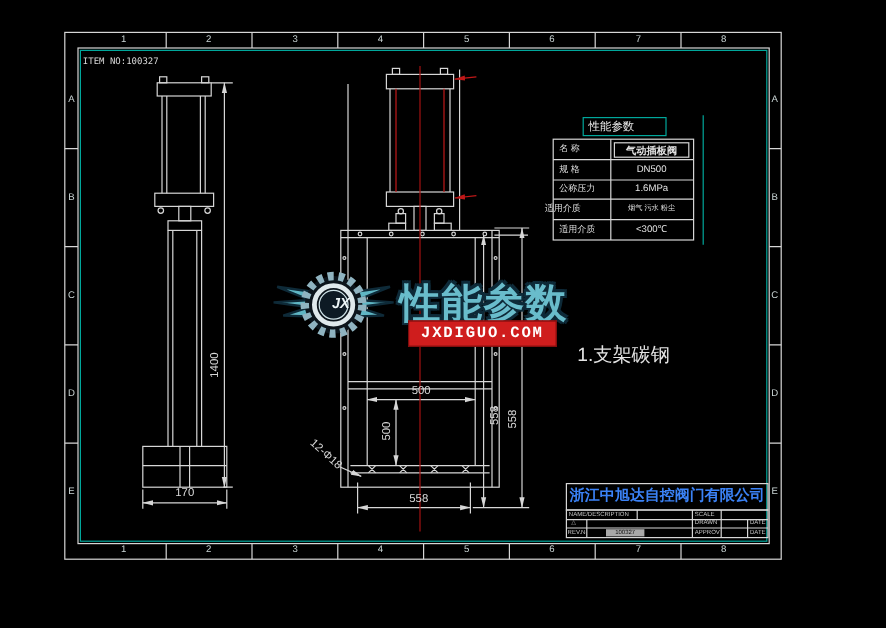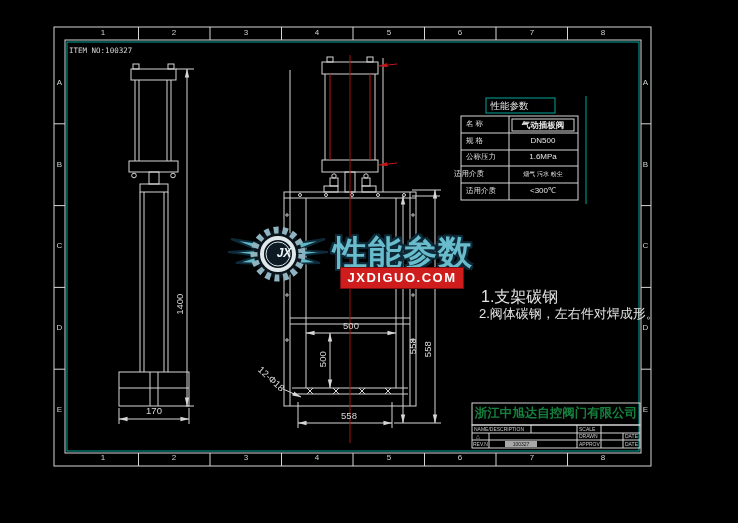--- a/index.html
+++ b/index.html
@@ -15,21 +15,21 @@
   .dim{width:30px;text-align:center;}
   .lbl{color:#dedede;font-size:7.5px;}
   .val{color:#e4e4e4;font-size:8px;text-align:center;}
   .tiny{position:absolute;color:#c8c8c8;font-size:5px;line-height:7px;white-space:nowrap;overflow:hidden;}
   .brand{position:absolute;left:333px;top:230px;font-size:34px;font-weight:800;letter-spacing:1px;
          color:#69bccb;
          text-shadow:-2px 0 #0e2a38,2px 0 #0e2a38,0 -2px #0e2a38,0 2px #0e2a38,
                      -2px -2px #0e2a38,2px 2px #0e2a38,-2px 2px #0e2a38,2px -2px #0e2a38;}
   .redbox{position:absolute;left:340px;top:267px;width:122px;height:20px;background:#cf1d1d;
           border:1px solid #7e0d0d;color:#ffffff;font-weight:bold;font-size:13px;
-          letter-spacing:1.5px;text-align:center;line-height:20px;}
+          letter-spacing:1.5px;text-align:center;line-height:20px;font-family:Liberation Mono, monospace;}
   .mono{font-family:"DejaVu Sans Mono",monospace;}
   .sel{position:absolute;background:#a8a8a8;color:#111;font-size:5px;line-height:6px;text-align:center;}
 </style>
 </head>
 <body>
 
 <div class="canvas">
 
   <svg width="738" height="523" viewBox="0 0 738 523">
     <defs>
@@ -204,27 +204,26 @@
   <div class="t lbl" style="left:466px;top:153px">公称压力</div>
   <div class="t lbl" style="left:454px;top:170px">适用介质</div>
   <div class="t lbl" style="left:466px;top:187px">适用介质</div>
   <div class="t val" style="left:512px;top:121px;width:62px;font-size:8.5px;font-weight:bold">气动插板阀</div>
   <div class="t val" style="left:511px;top:137px;width:64px">DN500</div>
   <div class="t val" style="left:511px;top:153px;width:64px">1.6MPa</div>
   <div class="t val" style="left:511px;top:171px;width:64px;font-size:6px">烟气 污水 粉尘</div>
   <div class="t val" style="left:511px;top:187px;width:64px">&lt;300℃</div>
 
   <div class="t" style="left:481px;top:288px;font-size:16px;color:#e4e4e4">1.支架碳钢</div>
-  <div class="t" style="left:479px;top:307px;font-size:13px;color:#e4e4e4">2.阀体碳钢，左右件对焊成形。</div>
 
   <div class="brand">性能参数</div>
   <div class="redbox">JXDIGUO.COM</div>
   <div class="t c" style="left:264px;top:247px;width:40px;font-size:12px;font-weight:bold;font-style:italic;color:#edf6f8">JX</div>
 
-  <div class="t c" style="left:472px;top:407px;width:168px;font-size:12.5px;font-weight:bold;color:#15803d">浙江中旭达自控阀门有限公司</div>
+  <div class="t c" style="left:472px;top:407px;width:168px;font-size:12.5px;font-weight:bold;color:#3b82f6">浙江中旭达自控阀门有限公司</div>
   <div class="tiny" style="left:474px;top:426px;width:54px">NAME/DESCRIPTION</div>
   <div class="tiny" style="left:579px;top:426px;width:21px">SCALE</div>
   <div class="tiny" style="left:476px;top:433px;width:12px">△</div>
   <div class="tiny" style="left:579px;top:433px;width:21px">DRAWN</div>
   <div class="tiny" style="left:625px;top:433px;width:14px">DATE</div>
   <div class="tiny" style="left:473px;top:441px;width:15px">REV.No.</div>
   <div class="sel" style="left:505px;top:441px;width:32px;height:6px">100327</div>
   <div class="tiny" style="left:579px;top:441px;width:21px">APPROVED</div>
   <div class="tiny" style="left:625px;top:441px;width:14px">DATE</div>
 

